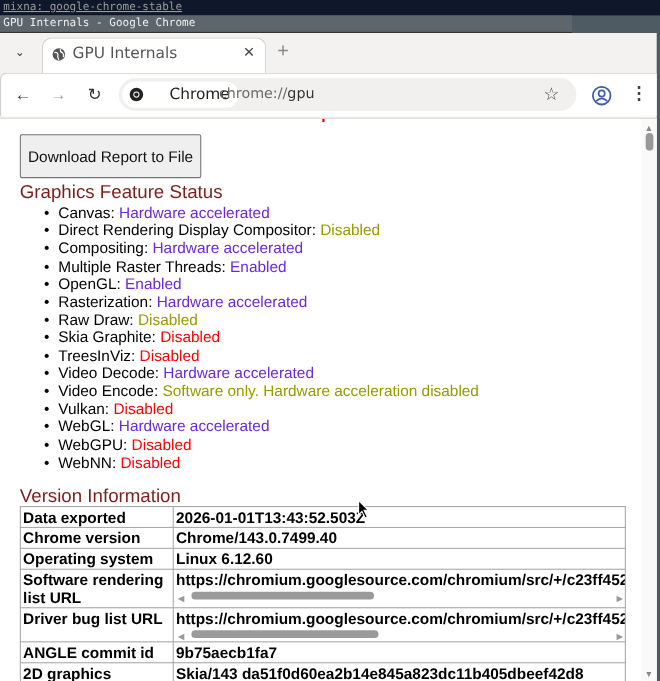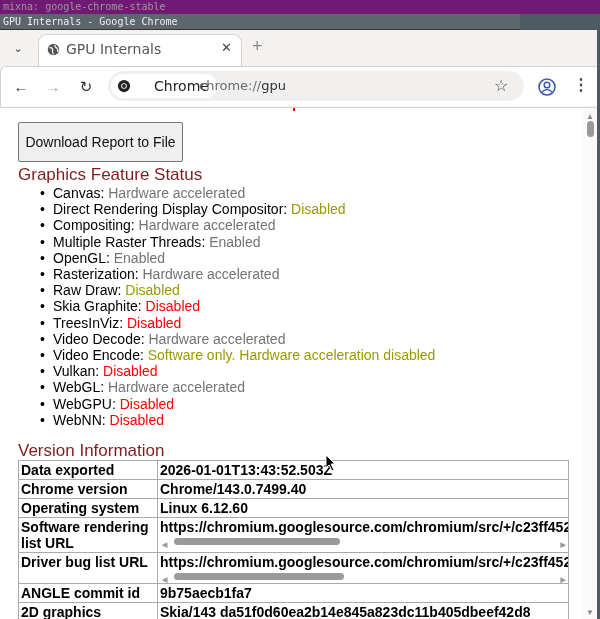--- a/index.html
+++ b/index.html
@@ -1,17 +1,17 @@
 <!DOCTYPE html>
 <html><head>
 <meta charset="utf-8">
 <style>
   * { box-sizing: border-box; margin: 0; padding: 0; }
   html, body { width: 600px; height: 619px; overflow: hidden; background: #4f5b62; font-family: "Liberation Sans", sans-serif; }
-  .os-bar { position: absolute; left: 0; top: 0; width: 600px; height: 14px; background: #701a75; color: #9a9a9a; font-family: "DejaVu Sans Mono", monospace; font-size: 10px; line-height: 14px; padding-left: 3px; }
+  .os-bar { position: absolute; left: 0; top: 0; width: 600px; height: 14px; background: #0f172a; color: #9a9a9a; font-family: "DejaVu Sans Mono", monospace; font-size: 10px; line-height: 14px; padding-left: 3px; text-decoration: underline; }
   .win-title { position: absolute; left: 0; top: 14px; width: 520px; height: 16px; background: #5d666b; color: #f0f0f0; font-family: "DejaVu Sans Mono", monospace; font-size: 10px; line-height: 16px; padding-left: 3px; border-bottom: 1px solid #333; }
   .chrome { position: absolute; left: 0; top: 30px; width: 597px; height: 589px; background: #f4f2f1; }
   .tabstrip { position: absolute; left: 0; top: 0; width: 597px; height: 36px; }
   .tab-search { position: absolute; left: 8px; top: 8px; width: 20px; height: 20px; font-size: 11px; color: #444; text-align: center; line-height: 20px; }
   .tab { position: absolute; left: 38px; top: 4px; width: 204px; height: 34px; background: #ffffff; border: 1px solid #d4d0cd; border-bottom: none; border-radius: 9px 9px 0 0; }
   .tab-favicon { position: absolute; left: 8px; top: 8px; width: 13px; height: 13px; }
   .tab-title { position: absolute; left: 27px; top: 6px; font-size: 14px; color: #555; font-family: "DejaVu Sans", sans-serif; }
   .tab-close { position: absolute; left: 182px; top: 5px; font-size: 13px; color: #444; }
   .new-tab { position: absolute; left: 252px; top: 6px; font-size: 18px; color: #888; }
   .toolbar { position: absolute; left: 0; top: 36px; width: 597px; height: 40px; background: #ffffff; border-top: 1px solid #d4d0cd; border-left: 1px solid #d4d0cd; border-radius: 6px 0 0 0; }
@@ -25,21 +25,21 @@
   .profile { position: absolute; left: 536px; top: 10px; width: 20px; height: 20px; }
   .menu { position: absolute; left: 572px; top: 8px; font-size: 16px; color: #444; font-weight: bold; }
   .content { position: absolute; left: 0; top: 77px; width: 597px; height: 512px; background: #ffffff; border-top: 1px solid #d8d4d0; overflow: hidden; }
   .red-dot { position: absolute; left: 293px; top: 0; width: 2px; height: 3px; background: #e00; }
   .download-btn { position: absolute; left: 18px; top: 14px; width: 165px; height: 40px; background: #efefef; border: 1px solid #767676; border-radius: 2px; font-size: 14px; color: #111; font-family: "Liberation Sans", sans-serif; }
   h2 { position: absolute; left: 18px; font-size: 17px; font-weight: normal; color: #7f1d1d; text-align: center; }
   .feat-title { top: 57px; }
   ul.features { position: absolute; left: 53px; top: 77px; list-style: none; }
   ul.features li { font-size: 14px; line-height: 16.2px; color: #000; position: relative; }
   ul.features li::before { content: "•"; position: absolute; left: -13px; top: 0; }
-  .green { color: #737373; } .olive { color: #999900; } .red { color: #ff0000; }
+  .green { color: #6d28d9; } .olive { color: #999900; } .red { color: #ff0000; }
   .version-title { top: 333px; }
   table { position: absolute; left: 18px; top: 352px; width: 551px; border-collapse: collapse; font-size: 14px; font-weight: bold; }
   td { border: 1px solid #aaa; padding: 1px 2px; vertical-align: top; line-height: 16px; color: #000; }
   td.k { width: 139px; }
   td.v { white-space: nowrap; overflow: hidden; max-width: 410px; margin-top: 32px; }
   .hscroll { height: 11px; position: relative; margin-top: 1px; }
   .hscroll .la { position: absolute; left: 2px; top: 1px; font-size: 7px; color: #999; }
   .hscroll .ra { position: absolute; right: 0; top: 1px; font-size: 7px; color: #999; }
   .hscroll .thumb { position: absolute; left: 14px; top: 2px; height: 7px; border-radius: 4px; background: #9a9a9a; }
   .vscroll { position: absolute; left: 583px; top: 0; width: 14px; height: 512px; background: #fafafa; }

